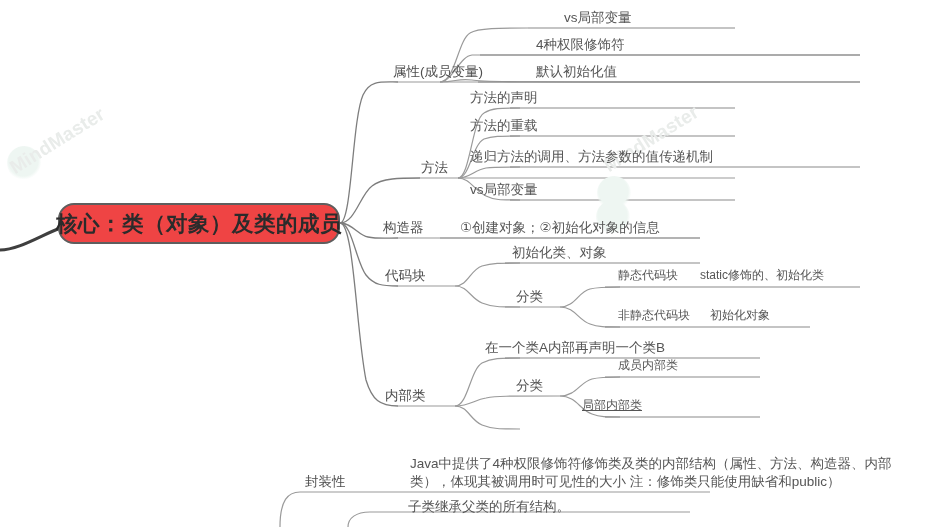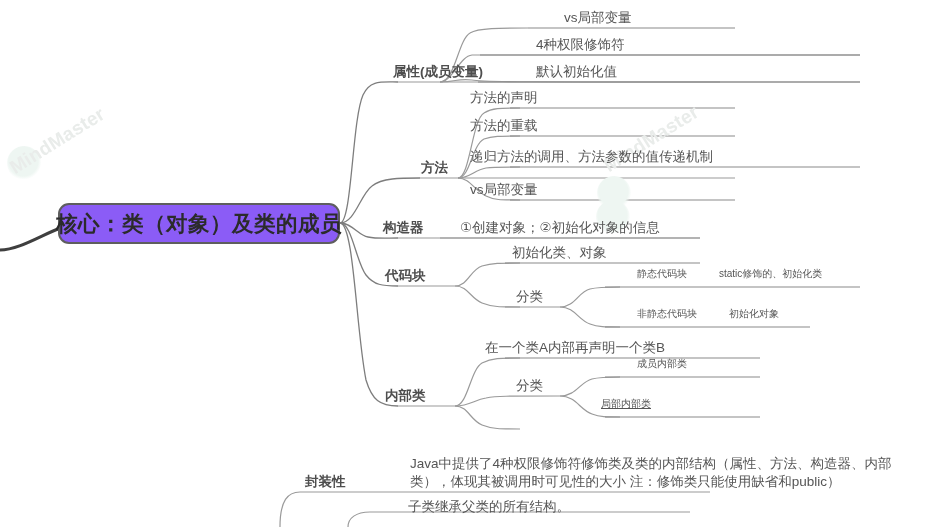--- a/index.html
+++ b/index.html
@@ -43,40 +43,40 @@
     width: 34px;
     height: 34px;
     background: radial-gradient(circle at 50% 45%, #eef6f2 0%, #eef6f2 58%, rgba(238,246,242,0) 72%);
     border-radius: 50% 50% 50% 12%;
     transform: rotate(-20deg);
   }
   .root {
     position: absolute;
     box-sizing: border-box;
     border: 2.2px solid #5e5e5e;
-    border-radius: 11px;
-    background: #8b5cf6;
+    border-radius: 16px;
+    background: #ef4444;
     color: #2b2b2b;
     font-size: 21.5px;
     font-weight: bold;
     letter-spacing: 0.5px;
     display: flex;
     align-items: center;
     justify-content: center;
     white-space: nowrap;
   }
   .node {
     position: absolute;
     white-space: nowrap;
     color: #555555;
     line-height: 1.28;
   }
-  .n1 { font-size: 13.5px; color: #4e4e4e; font-weight: bold; }
+  .n1 { font-size: 13.5px; color: #4e4e4e; }
   .n2 { font-size: 13.5px; color: #555555; }
-  .n3 { font-size: 10px; color: #555555; margin-left: 19px; }
+  .n3 { font-size: 12px; color: #555555; }
   .nwrap { white-space: normal; line-height: 1.35; }
 </style>
 </head>
 <body>
 
 <div id="canvas">
 
   <svg id="edges" viewBox="0 0 937 527" xmlns="http://www.w3.org/2000/svg">
     <g fill="none" stroke="#8a8a8a" stroke-width="1.2">
 

